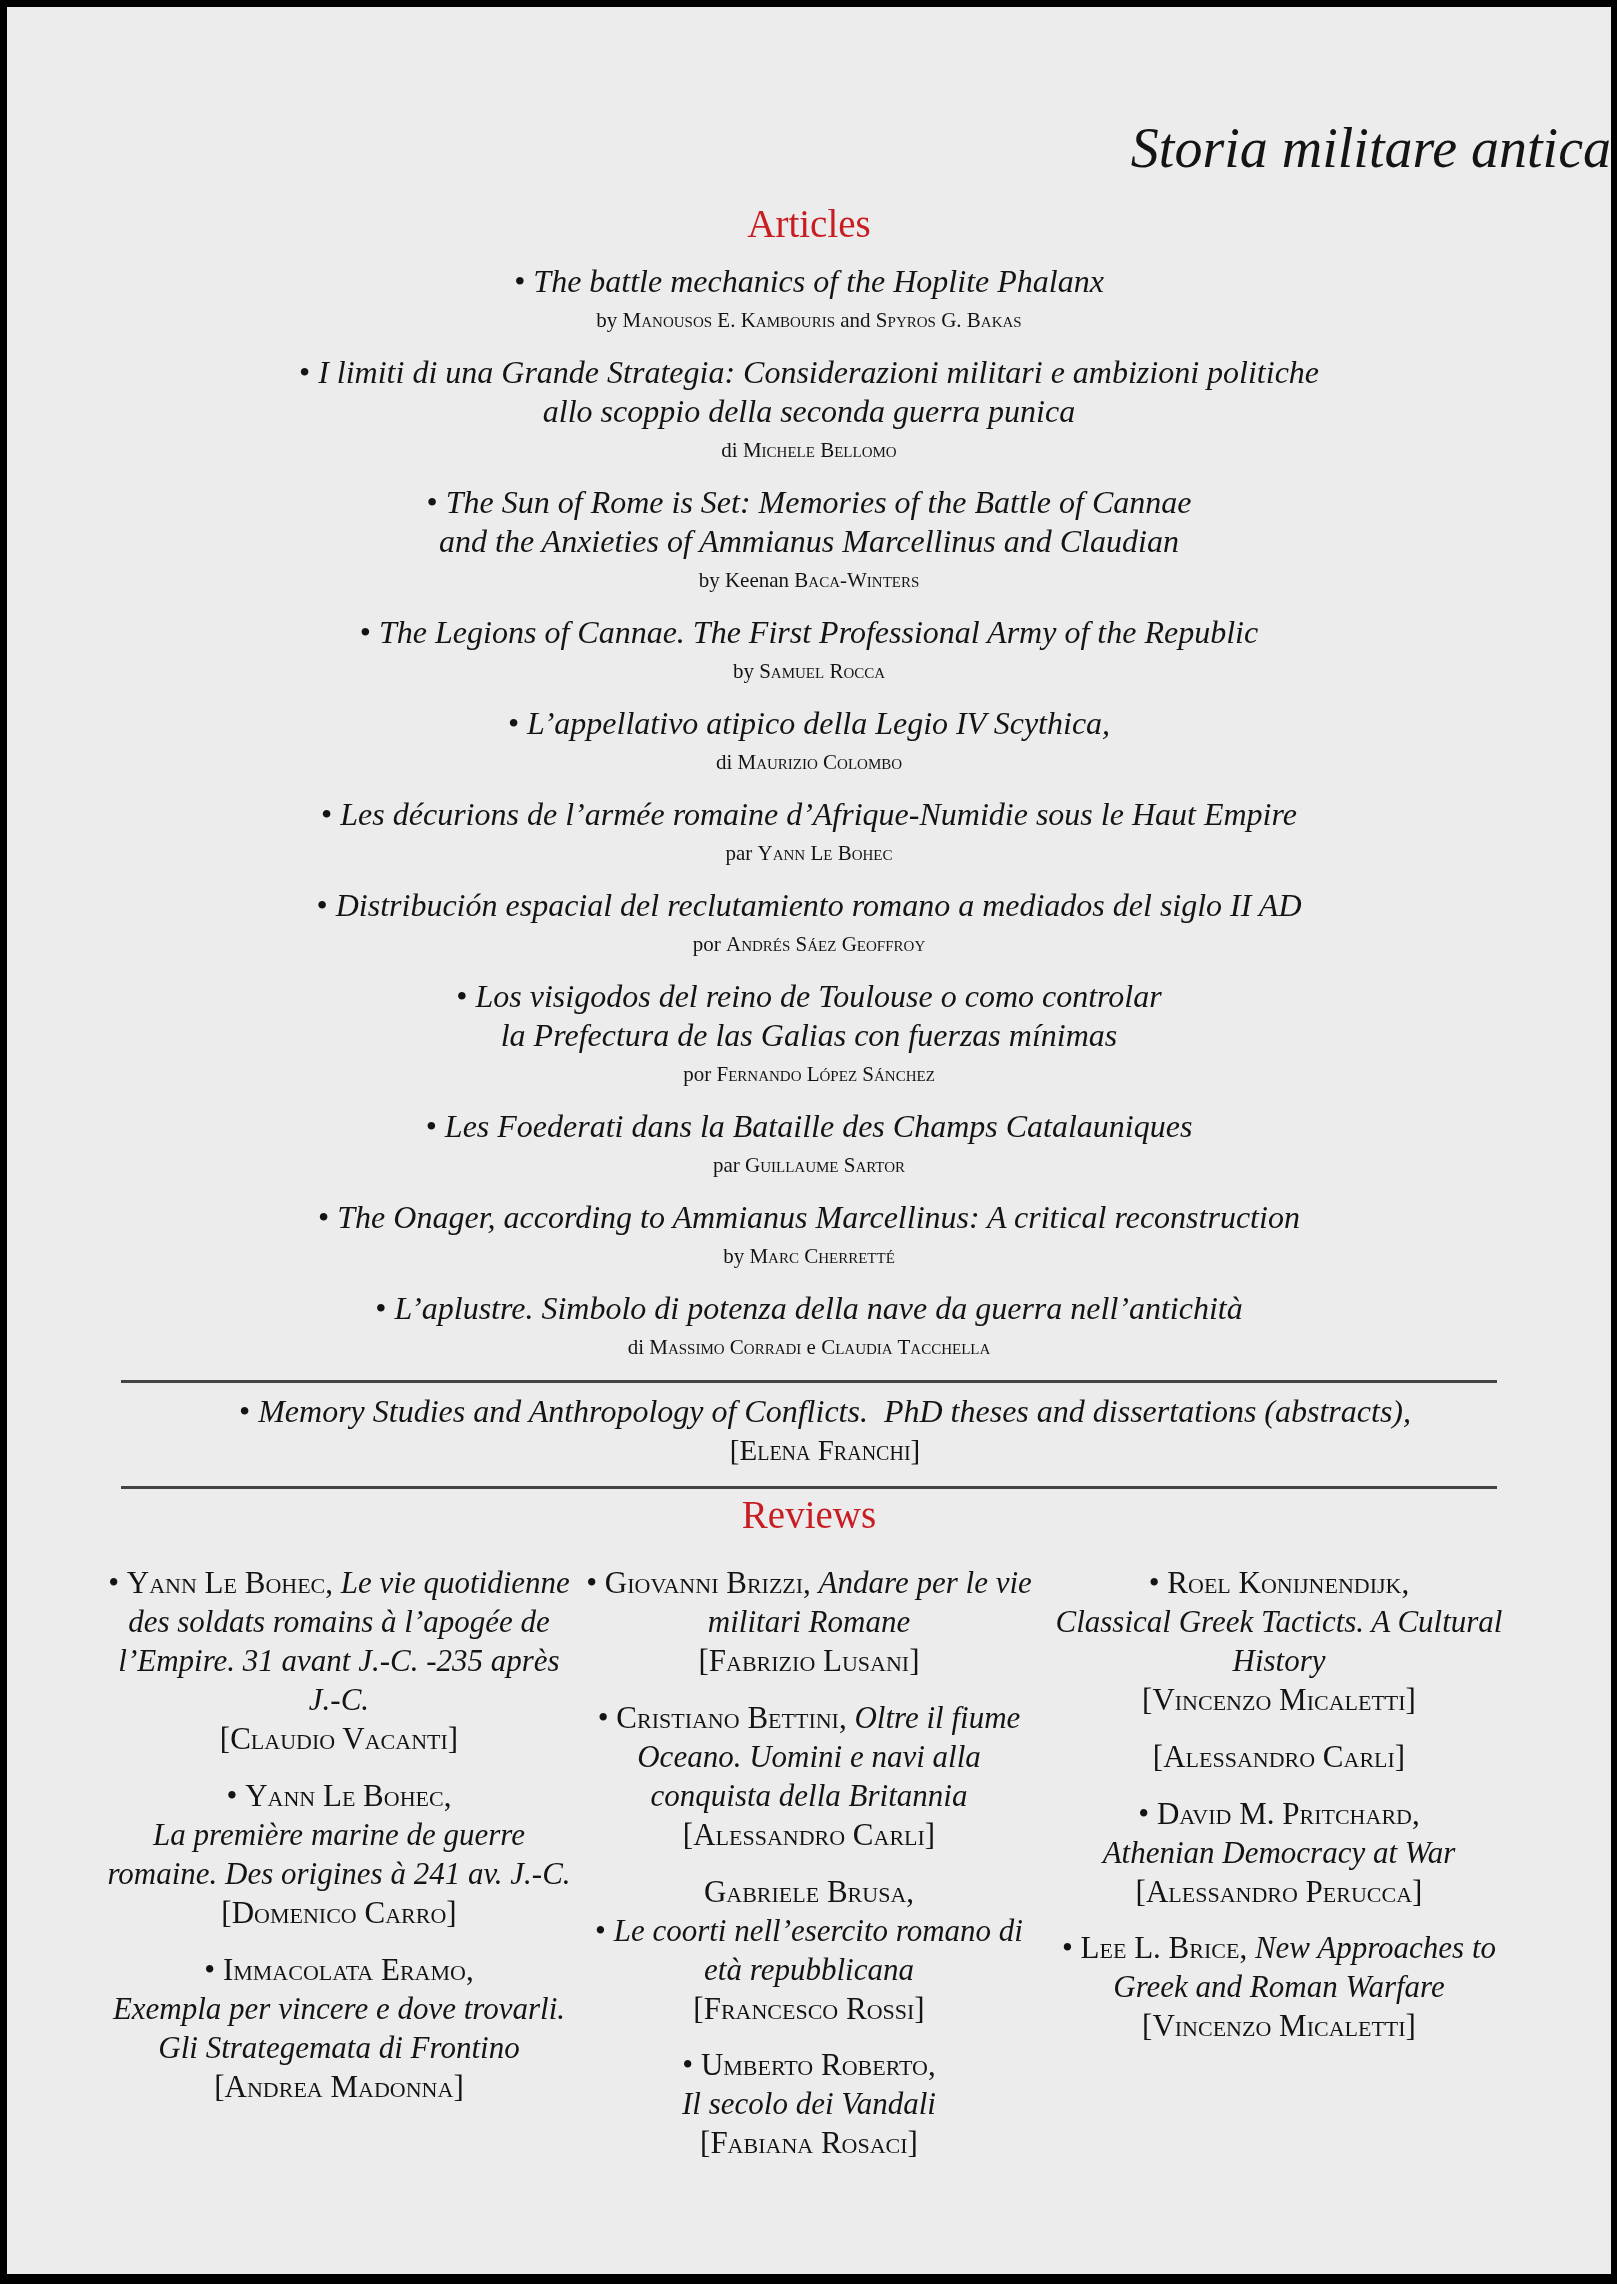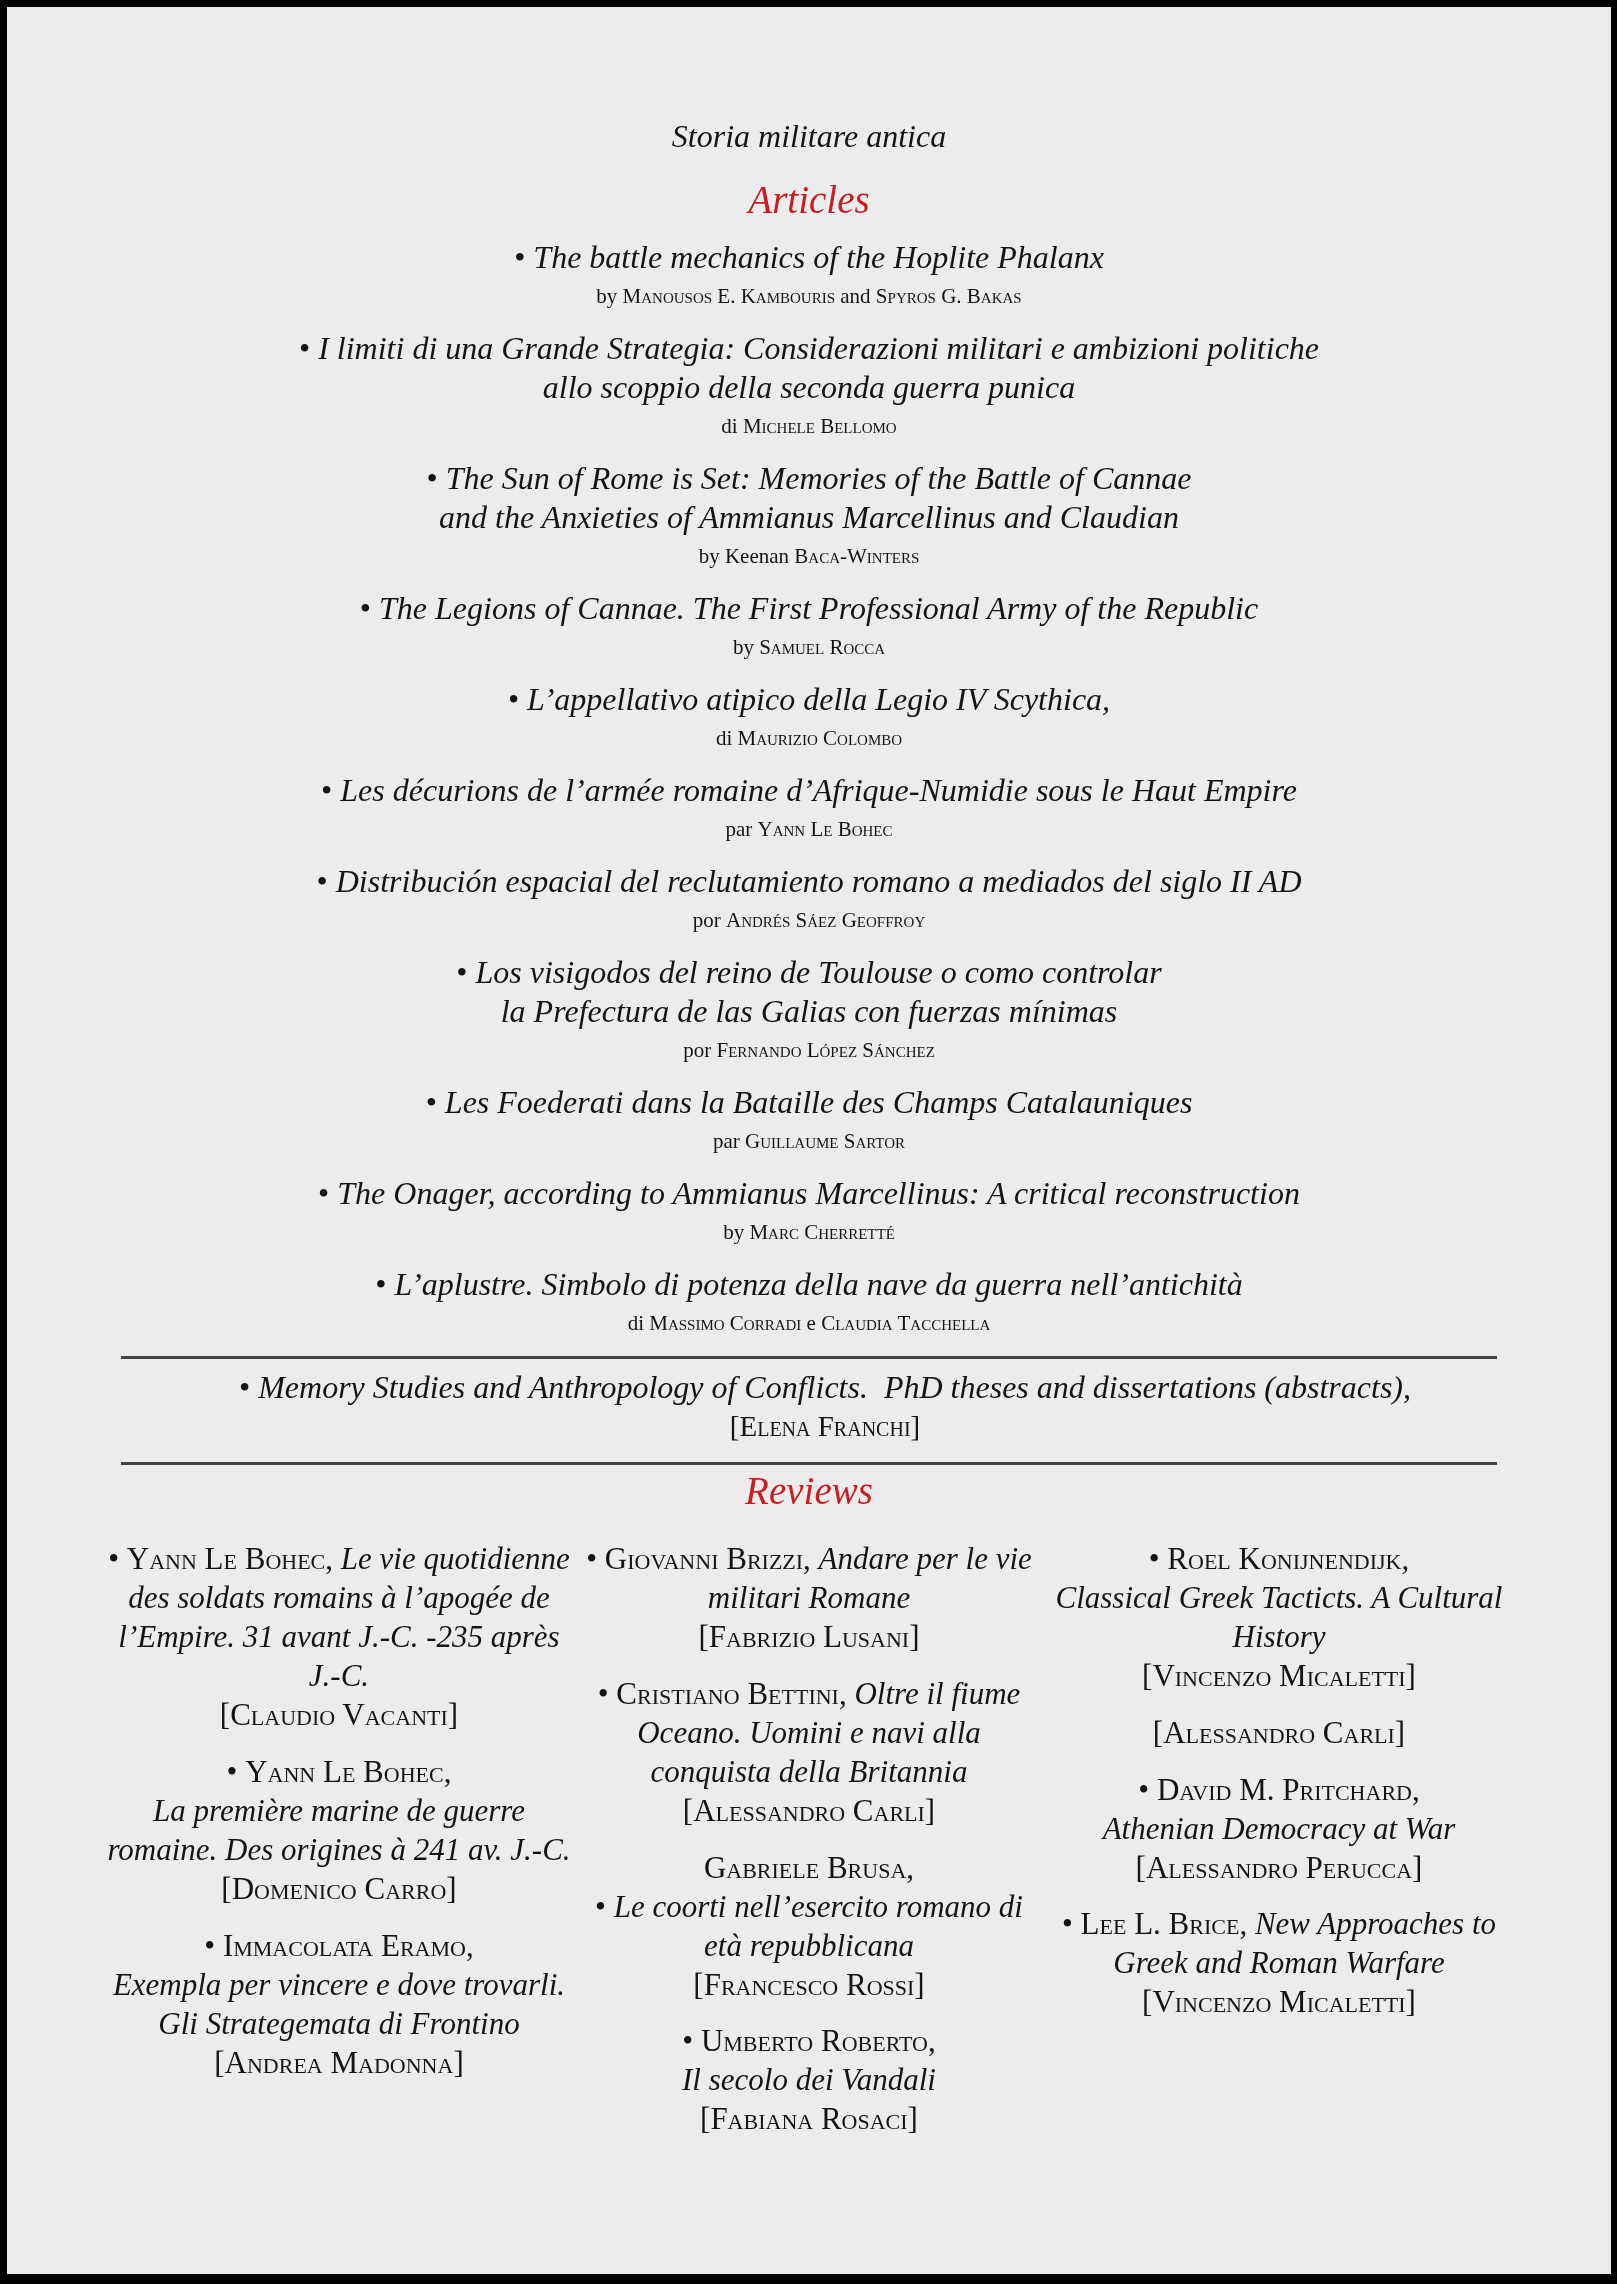--- a/index.html
+++ b/index.html
@@ -14,25 +14,26 @@
     width:1618px;height:2284px;box-sizing:border-box;
     border:7.3px solid var(--frame);border-bottom-width:10.5px;
     background:var(--background);
     color:var(--text);
     font-family:"Liberation Serif","DejaVu Serif",serif;
     text-align:center;
     overflow:hidden;
   }
   .journal-title{
     font-style:italic;font-weight:normal;
-    font-size:32px;line-height:1;
+    font-size:56px;line-height:1;
     margin:113px 0 0 0;
+    text-align:right;
   }
   .section-heading{
-    font-style:italic;font-weight:normal;
+    font-weight:normal;
     font-size:39px;line-height:1;
     color:var(--accent);
     margin:4px;
   }
   .heading-articles{margin-top:28px;}
   .heading-reviews{margin-top:6.4px;}
   .articles-list{margin-top:19.3px;}
   .entry{margin:0 0 13px 0;}
   .entry-title{font-size:32px;line-height:39px;}
   .entry-byline{font-size:21px;line-height:39px;}

